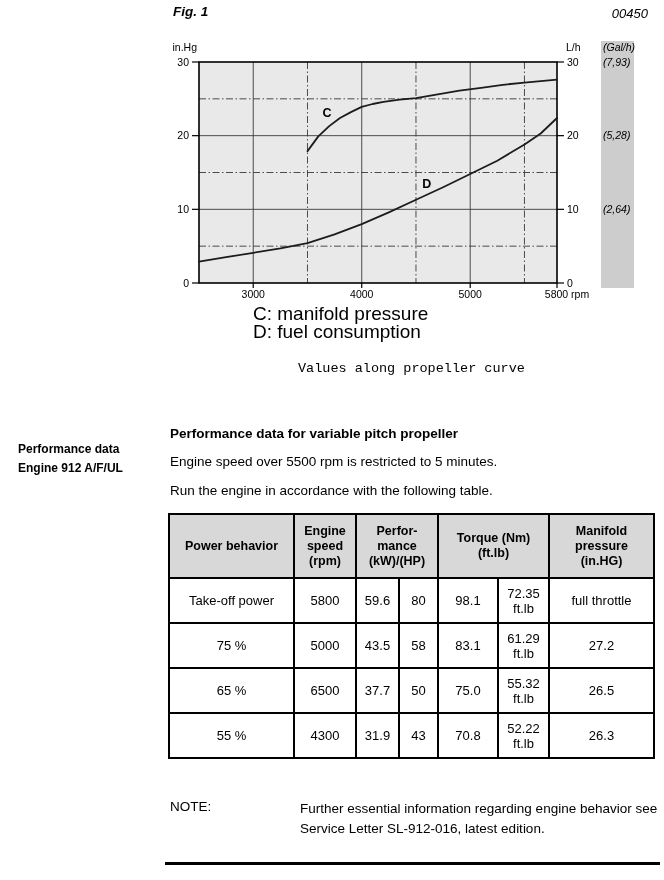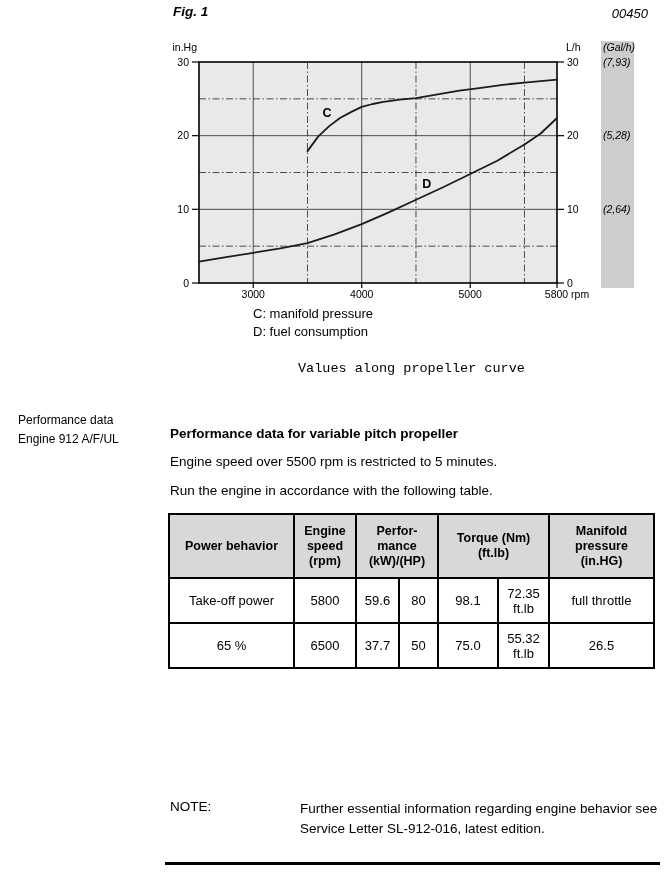--- a/index.html
+++ b/index.html
@@ -2,23 +2,23 @@
 <html><head>
 <meta charset="utf-8">
 <style>
   html,body{margin:0;padding:0;background:#fff;}
   body{width:664px;height:880px;position:relative;font-family:"Liberation Sans",sans-serif;color:#000;overflow:hidden;}
   .abs{position:absolute;}
   #fig-label{left:173px;top:4px;font-size:13.5px;font-weight:bold;font-style:italic;}
   #doc-number{right:16px;top:6px;font-size:13px;font-style:italic;}
   #chart-svg{left:0;top:0;}
   svg text{font-family:"Liberation Sans",sans-serif;}
-  #legend{left:253px;top:305px;font-size:13px;line-height:18px;}
+  #legend{left:253px;top:305px;font-size:19px;line-height:18px;}
   #caption{left:298px;top:361px;font-size:13.5px;font-family:Liberation Mono, monospace;}
-  #sidebar{left:18px;top:411px;font-size:12px;font-weight:normal;line-height:19px;}
+  #sidebar{left:18px;top:440px;font-size:12px;font-weight:bold;line-height:19px;}
   #heading{left:170px;top:426px;font-size:13.5px;font-weight:bold;}
   #para1{left:170px;top:454px;font-size:13.5px;}
   #para2{left:170px;top:483px;font-size:13.5px;}
   #perf-table{position:absolute;left:168px;top:513px;border-collapse:collapse;font-size:13px;text-align:center;table-layout:fixed;}
   #perf-table th,#perf-table td{border:2px solid #000;padding:2px 3px;overflow:hidden;}
   #perf-table th{background:#d8d8d8;font-size:12.5px;font-weight:bold;white-space:pre-line;line-height:15px;height:58px;}
   #perf-table td{height:39px;line-height:16px;margin-left:40px;}
   #perf-table td .stack{line-height:15px;text-align:center;}
   #note-label{left:170px;top:799px;font-size:13.5px;}
   #note-text{left:300px;top:799px;width:362px;font-size:13.5px;line-height:19.5px;}
@@ -129,29 +129,53 @@
       <td>59.6</td>
       <td>80</td>
       <td>98.1</td>
       <td>
           <div class="stack">72.35</div>
           <div class="stack">ft.lb</div>
         </td>
       <td>full throttle</td>
     </tr>
     <tr>
+      <td>75 %</td>
+      <td>5000</td>
+      <td>43.5</td>
+      <td>58</td>
+      <td>83.1</td>
+      <td>
+          <div class="stack">61.29</div>
+          <div class="stack">ft.lb</div>
+        </td>
+      <td>27.2</td>
+    </tr>
+    <tr>
       <td>65 %</td>
       <td>6500</td>
       <td>37.7</td>
       <td>50</td>
       <td>75.0</td>
       <td>
           <div class="stack">55.32</div>
           <div class="stack">ft.lb</div>
         </td>
       <td>26.5</td>
     </tr>
+    <tr>
+      <td>55 %</td>
+      <td>4300</td>
+      <td>31.9</td>
+      <td>43</td>
+      <td>70.8</td>
+      <td>
+          <div class="stack">52.22</div>
+          <div class="stack">ft.lb</div>
+        </td>
+      <td>26.3</td>
+    </tr>
   </tbody>
 </table>
 
 <div class="abs" id="note-label">NOTE:</div>
 <div class="abs" id="note-text">Further essential information regarding engine behavior see Service Letter SL-912-016, latest edition.</div>
 <div class="abs" id="bottom-rule"></div>
 
 </body></html>

